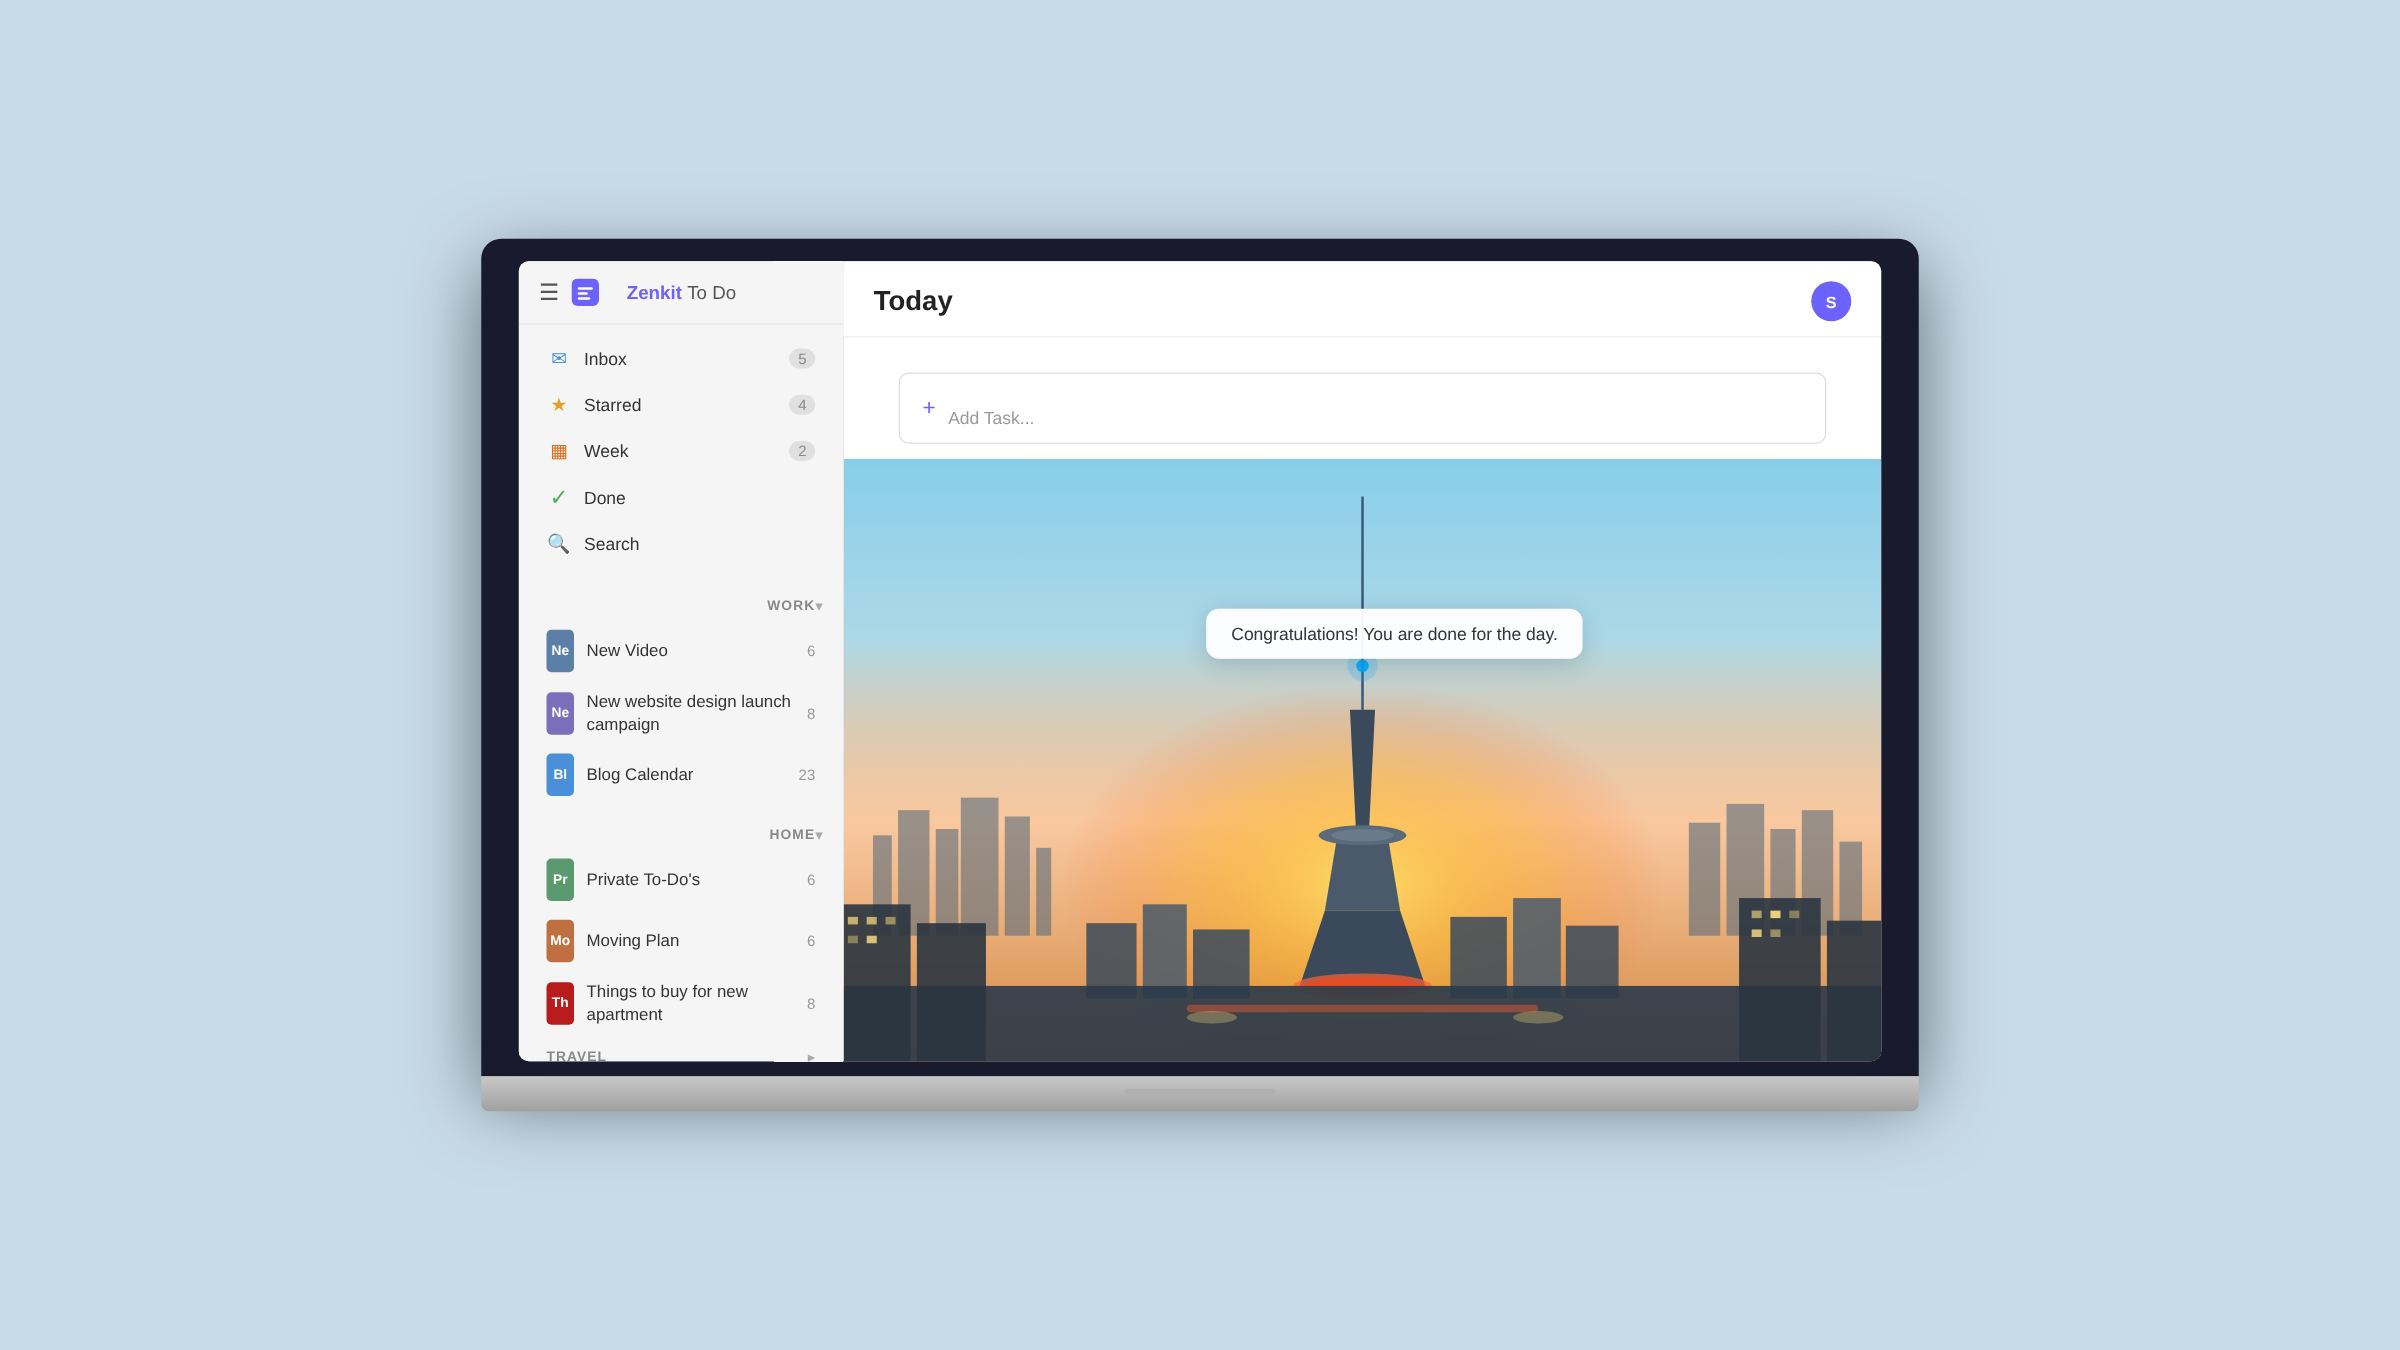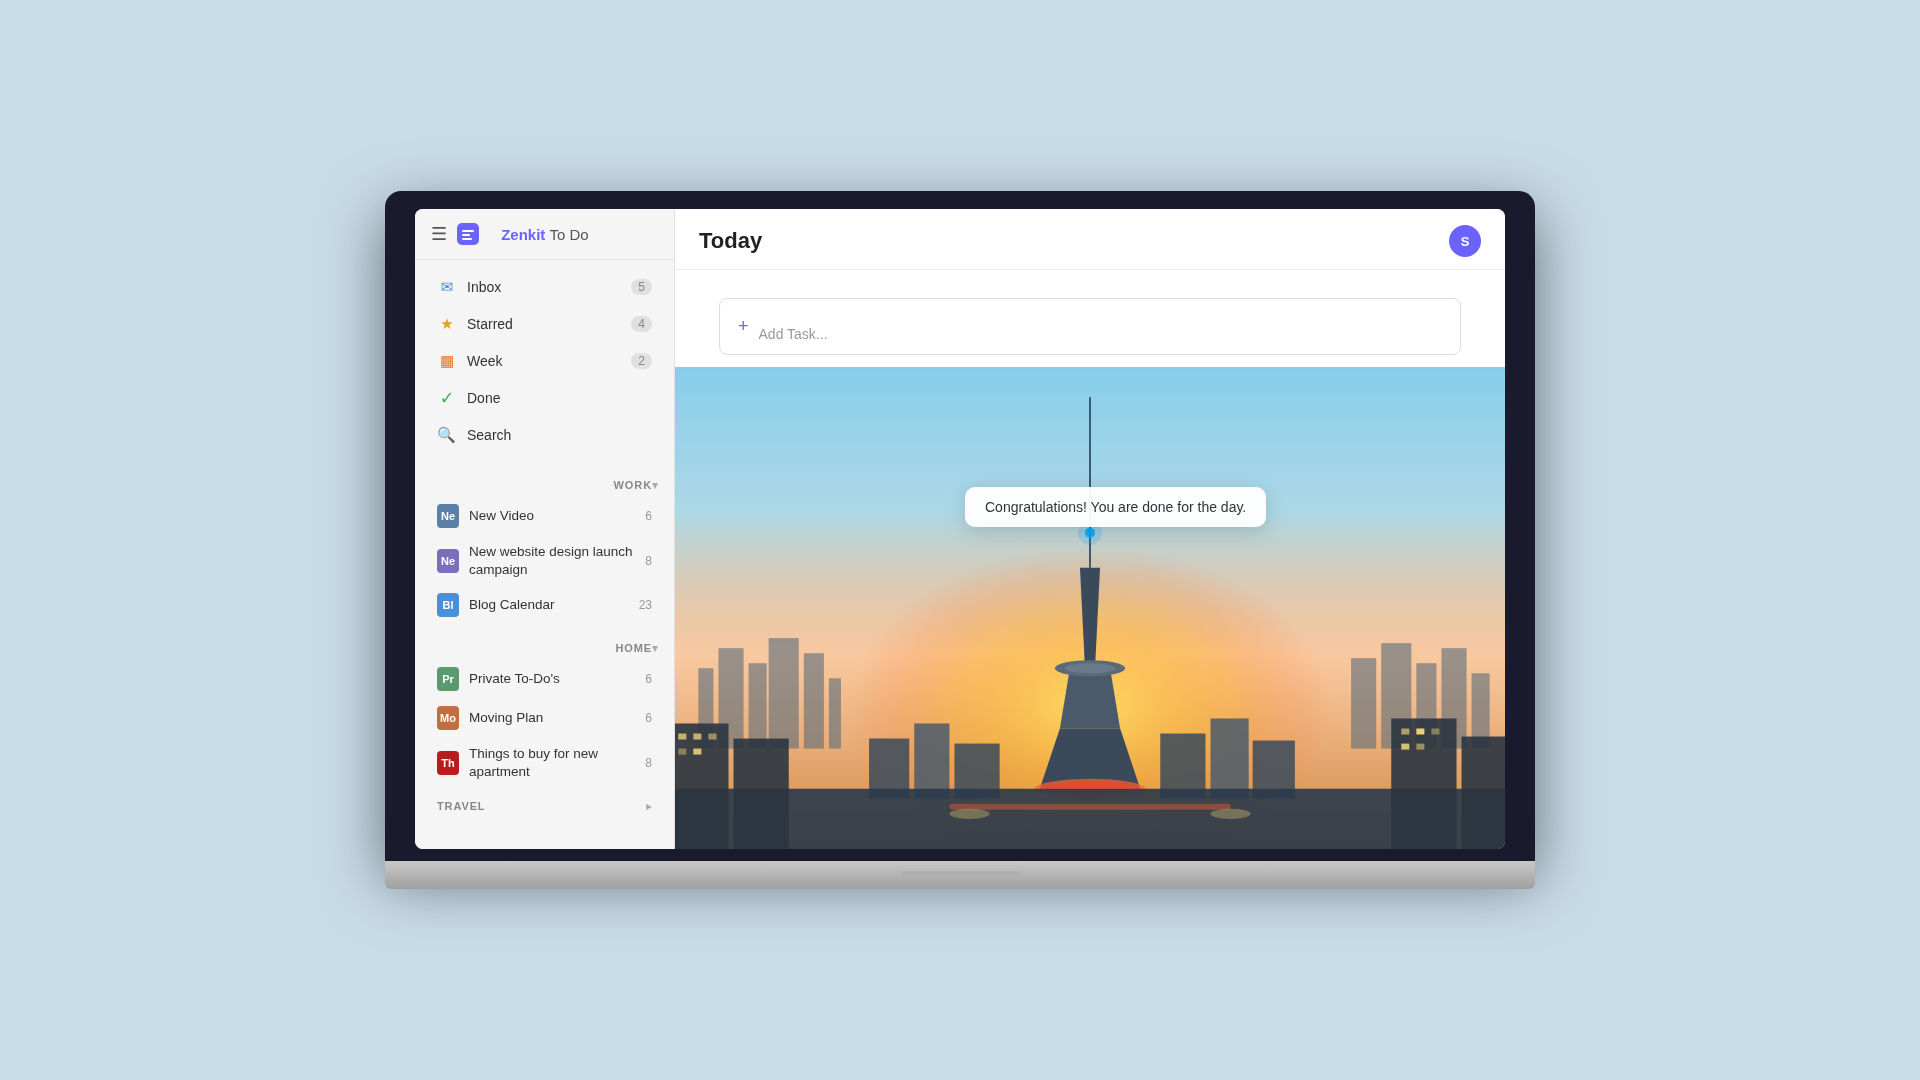--- a/index.html
+++ b/index.html
@@ -146,21 +146,21 @@
       padding: 7px 16px;
       gap: 10px;
       cursor: pointer;
       border-radius: 6px;
       margin: 1px 6px;
       transition: background 0.15s;
     }
 
     .list-item-avatar {
       width: 22px;
-      height: 24px;
+      height: 34px;
       border-radius: 4px;
       display: flex;
       align-items: center;
       justify-content: center;
       font-size: 11px;
       font-weight: 700;
       color: #fff;
       flex-shrink: 0;
     }
 

